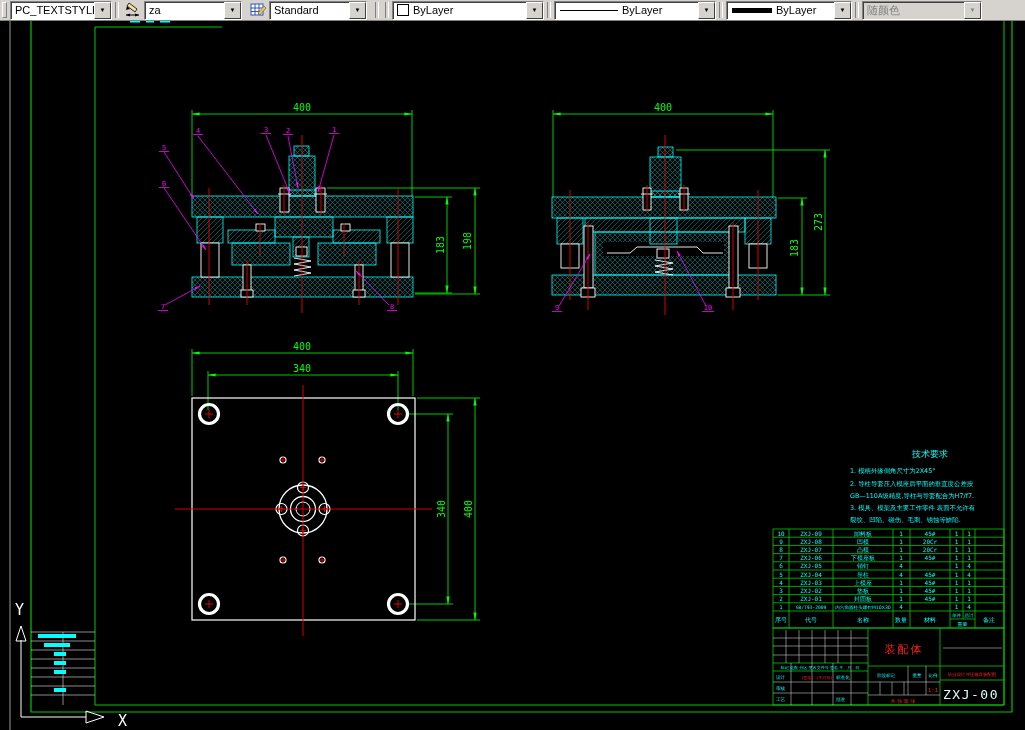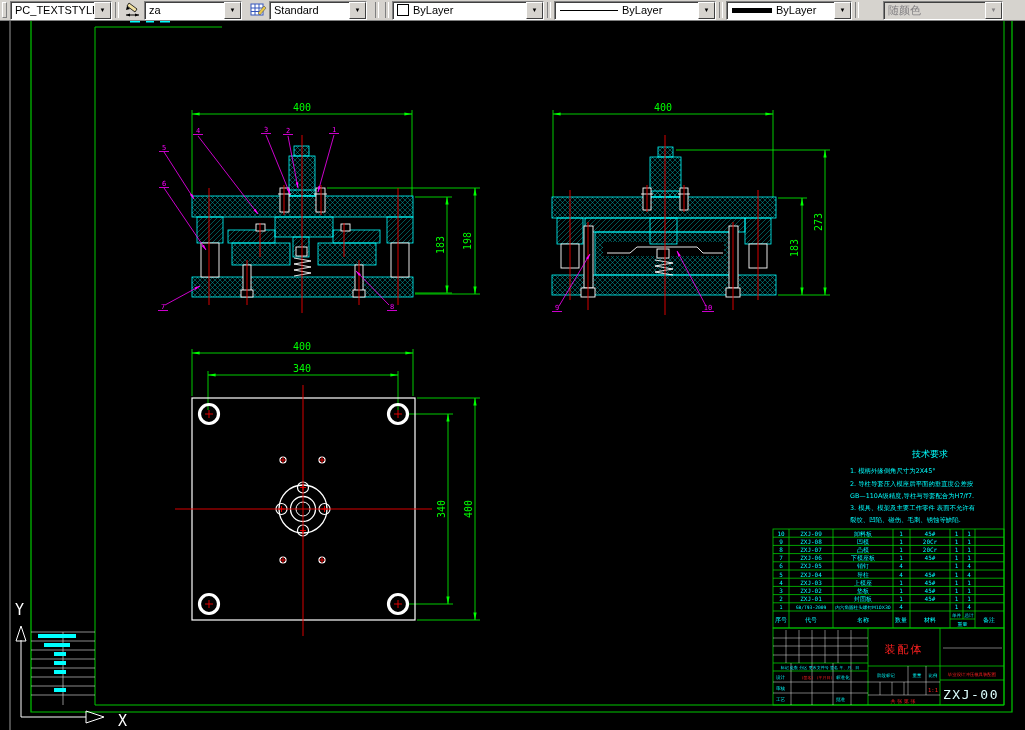--- a/index.html
+++ b/index.html
@@ -9,21 +9,21 @@
     border-bottom:1px solid #808080;display:flex;align-items:center;z-index:5;}
   .grip{width:3px;height:14px;margin:0 3px 0 2px;border-left:1px solid #fff;border-top:1px solid #fff;
     border-right:1px solid #808080;border-bottom:1px solid #808080;}
   .sep{width:2px;height:16px;margin:0 3px;border-left:1px solid #808080;border-right:1px solid #fff;}
   .combo{height:17px;background:#fff;border:1px solid;border-color:#808080 #fff #fff #808080;
     box-shadow:inset 1px 1px 0 #404040;display:flex;align-items:center;font-size:11px;color:#000;}
   .combo .txt{flex:1;padding-left:4px;white-space:nowrap;overflow:hidden;}
   .combo .arrow{width:15px;height:15px;background:#d6d3ce;border:1px solid;
     border-color:#fff #404040 #404040 #fff;display:flex;align-items:center;justify-content:center;
     font-size:6px;color:#000;}
-  .combo.disabled{background:#d6d3ce;margin-left:21px;}
+  .combo.disabled{background:#d6d3ce;}
   .combo.disabled .txt{color:#848284;}
   .combo.disabled .arrow{color:#848284;}
   .tbicon{width:20px;height:18px;display:flex;align-items:center;justify-content:center;margin:0 1px;}
   .swatch{width:10px;height:10px;background:#fff;border:1px solid #000;margin-left:4px;}
   .ltline{width:58px;height:1px;background:#000;margin-left:5px;}
   .lwline{width:40px;height:5px;background:#000;margin-left:5px;}
   svg text{font-family:"DejaVu Sans Mono","Liberation Mono",monospace;}
   svg text.cjk{font-family:"DejaVu Sans","Liberation Sans",sans-serif;}
   #cad{position:absolute;left:0;top:0;}
 </style>

